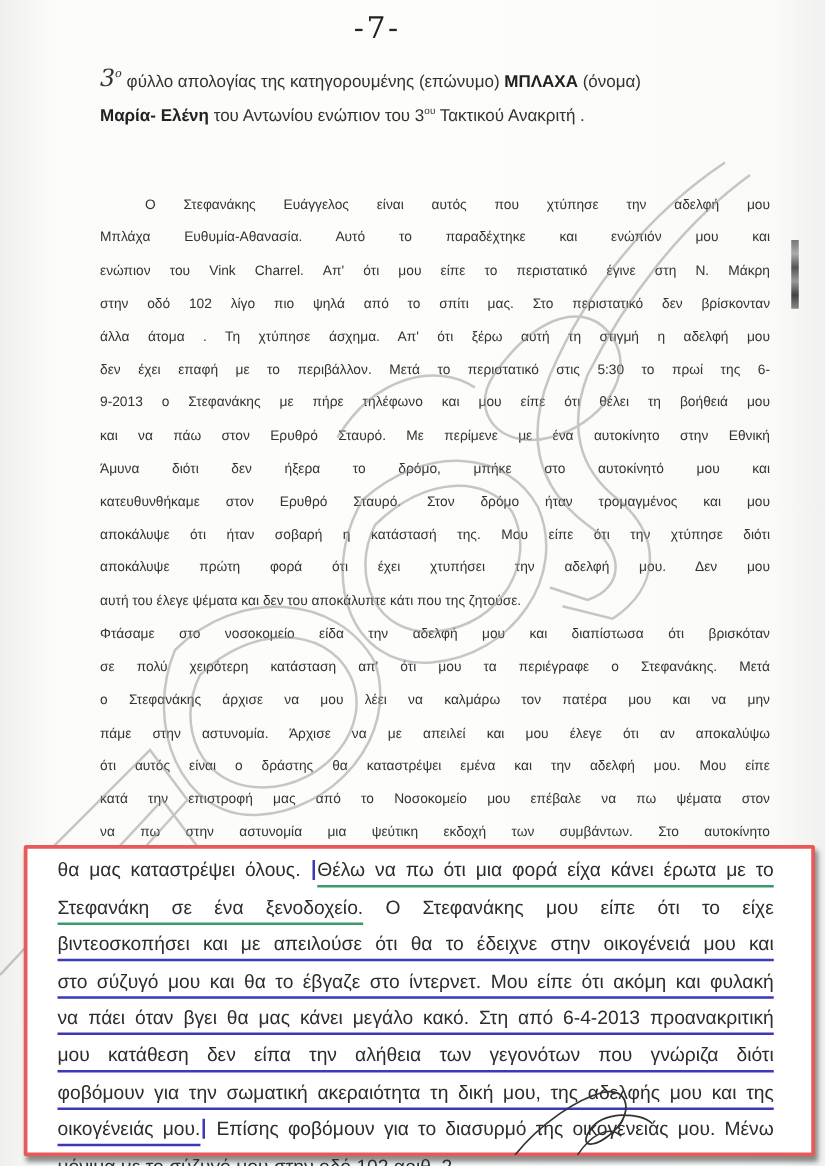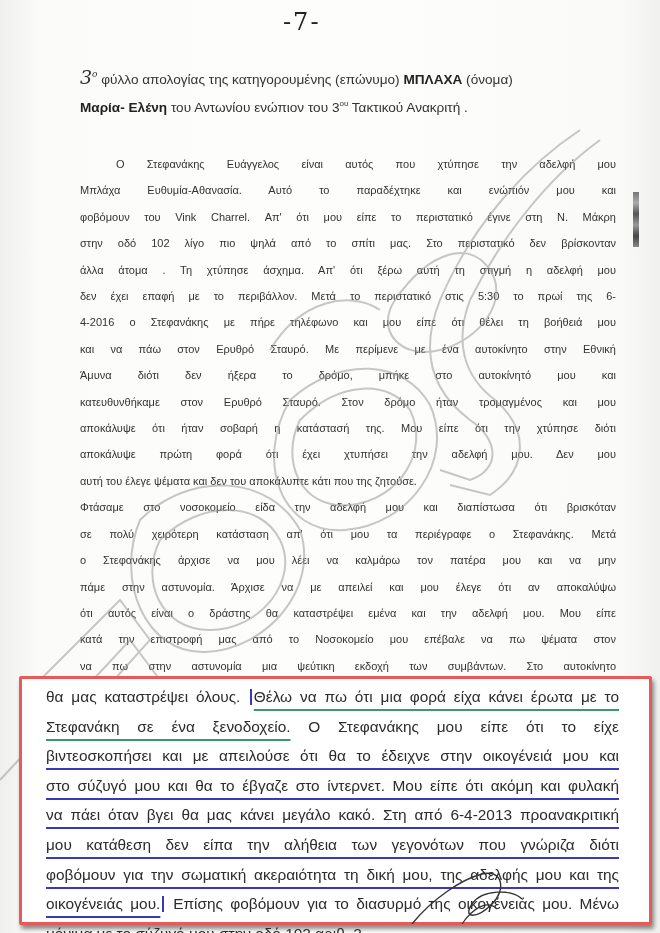--- a/index.html
+++ b/index.html
@@ -11,21 +11,21 @@
     }
     .page {
       position: absolute; left: 0; top: 0; width: 660px; height: 933px;
       background: linear-gradient(90deg, #efefed 0%, #fbfbfa 6%, #fdfdfc 50%, #fafaf9 94%, #f0f0ee 100%);
     }
     .page-number {
       position: absolute; left: 283px; top: 8px; font-size: 24px;
       font-family: "DejaVu Serif", serif; color: #222; letter-spacing: 2px;
     }
     .heading {
-      position: absolute; left: 80px; top: 62px; width: 540px;
+      position: absolute; left: 80px; top: 48px; width: 540px;
       font-size: 13.6px; line-height: 24px; color: #333;
     }
     .heading .ordinal {
       font-family: "DejaVu Serif", serif; font-size: 19px; color: #333; font-style: italic;
     }
     .heading .ordinal sup { font-size: 9px; }
     .heading b { font-weight: bold; color: #222; }
     .body-text {
       position: absolute; left: 80px; top: 151px; width: 536px;
       font-size: 11px; line-height: 26.4px; color: #333;
@@ -75,25 +75,25 @@
       <span class="ordinal"><span>3</span><sup>ο</sup></span><span> φύλλο απολογίας της   κατηγορουμένης  (επώνυμο) </span><b>ΜΠΛΑΧΑ</b><span> (όνομα)</span>
     </div>
     <div>
       <b>Μαρία- Ελένη</b><span> του  Αντωνίου ενώπιον του 3</span><sup style="font-size:8px">ου</sup><span> Τακτικού Ανακριτή .</span>
     </div>
   </div>
 
   <div class="body-text">
     <span class="line indent">Ο Στεφανάκης Ευάγγελος είναι αυτός που χτύπησε την αδελφή μου</span>
     <span class="line">Μπλάχα Ευθυμία-Αθανασία. Αυτό το παραδέχτηκε και ενώπιόν μου και</span>
-    <span class="line">φοβόμουν του Vink Charrel. Απ' ότι μου είπε το περιστατικό έγινε στη Ν. Μάκρη</span>
+    <span class="line">ενώπιον του Vink Charrel. Απ' ότι μου είπε το περιστατικό έγινε στη Ν. Μάκρη</span>
     <span class="line">στην οδό 102 λίγο πιο ψηλά από το σπίτι μας. Στο περιστατικό δεν βρίσκονταν</span>
     <span class="line">άλλα άτομα . Τη χτύπησε άσχημα. Απ' ότι ξέρω αυτή τη στιγμή η αδελφή μου</span>
     <span class="line">δεν έχει επαφή με το περιβάλλον. Μετά το περιστατικό στις 5:30 το πρωί της 6-</span>
-    <span class="line">4-2016 ο Στεφανάκης με πήρε τηλέφωνο και μου είπε ότι θέλει τη βοήθειά μου</span>
+    <span class="line">9-2013 ο Στεφανάκης με πήρε τηλέφωνο και μου είπε ότι θέλει τη βοήθειά μου</span>
     <span class="line">και  να πάω στον Ερυθρό Σταυρό. Με περίμενε με ένα αυτοκίνητο στην Εθνική</span>
     <span class="line">Άμυνα διότι δεν ήξερα το δρόμο, μπήκε στο αυτοκίνητό μου και</span>
     <span class="line">κατευθυνθήκαμε στον Ερυθρό Σταυρό. Στον δρόμο ήταν τρομαγμένος και μου</span>
     <span class="line">αποκάλυψε ότι ήταν σοβαρή η κατάστασή της. Μου είπε ότι την χτύπησε διότι</span>
     <span class="line">αποκάλυψε πρώτη φορά  ότι έχει χτυπήσει την αδελφή μου. Δεν μου</span>
     <span class="line last">αυτή του έλεγε ψέματα και δεν του αποκάλυπτε κάτι που της ζητούσε.</span>
     <span class="line">Φτάσαμε στο νοσοκομείο είδα την αδελφή μου και διαπίστωσα ότι βρισκόταν</span>
     <span class="line">σε πολύ χειρότερη κατάσταση απ' ότι μου τα περιέγραφε ο Στεφανάκης. Μετά</span>
     <span class="line">ο Στεφανάκης άρχισε να  μου λέει να καλμάρω τον πατέρα μου και να μην</span>
     <span class="line">πάμε στην αστυνομία. Άρχισε να με απειλεί και μου έλεγε ότι αν αποκαλύψω</span>

